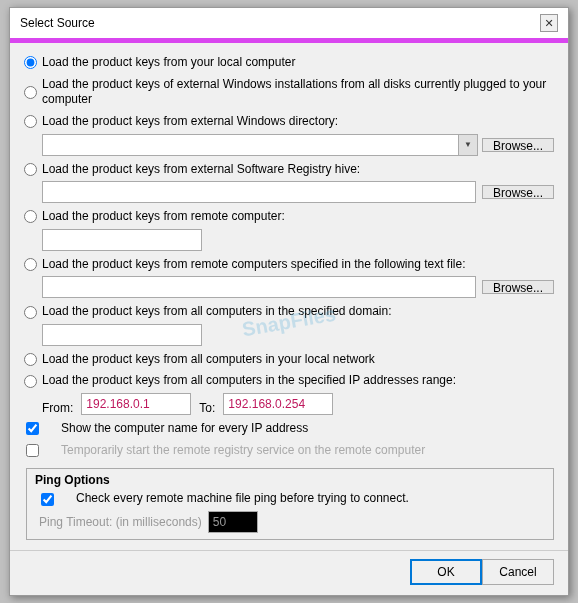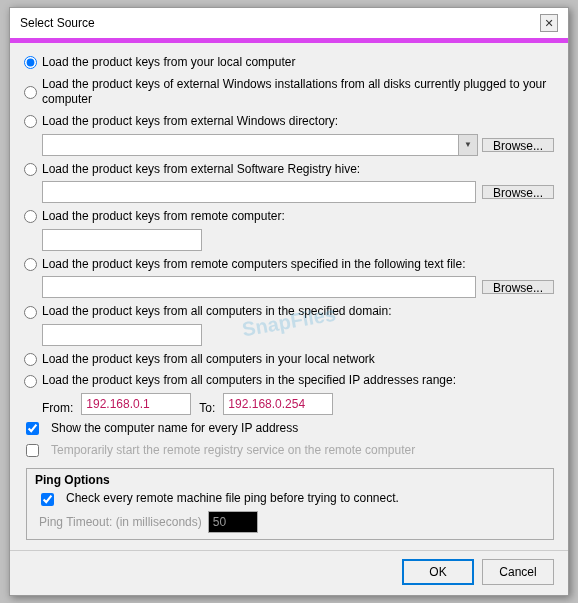--- a/index.html
+++ b/index.html
@@ -136,21 +136,21 @@
       display: flex;
       align-items: flex-end;
       gap: 8px;
       margin-left: 18px;
       margin-top: -2px;
     }
     .ip-label { font-size: 12px; color: #000; }
     .checkbox-row {
       display: flex;
       align-items: center;
-      gap: 12px;
+      gap: 22px;
       margin-left: 2px;
     }
     .checkbox-row input[type="checkbox"] {
       margin: 0;
       cursor: pointer;
     }
     .ping-section {
       border: 1px solid #aaa;
       margin: 4px 0 0 2px;
       padding: 4px 8px 6px 8px;
@@ -178,21 +178,20 @@
       height: 22px;
       border: 1px solid #aaa;
       background: #000000;
       padding: 2px 4px;
       font-size: 12px;
       color: #999;
     }
     .footer {
       display: flex;
       justify-content: flex-end;
-      gap: 8px;
       padding: 8px 14px 10px 14px;
       border-top: 1px solid #ccc;
       background: #f0f0f0;
     }
     .ok-btn {
       width: 72px;
       height: 26px;
       background: #f0f0f0;
       border: 2px solid #0078d7;
       font-size: 12px;

